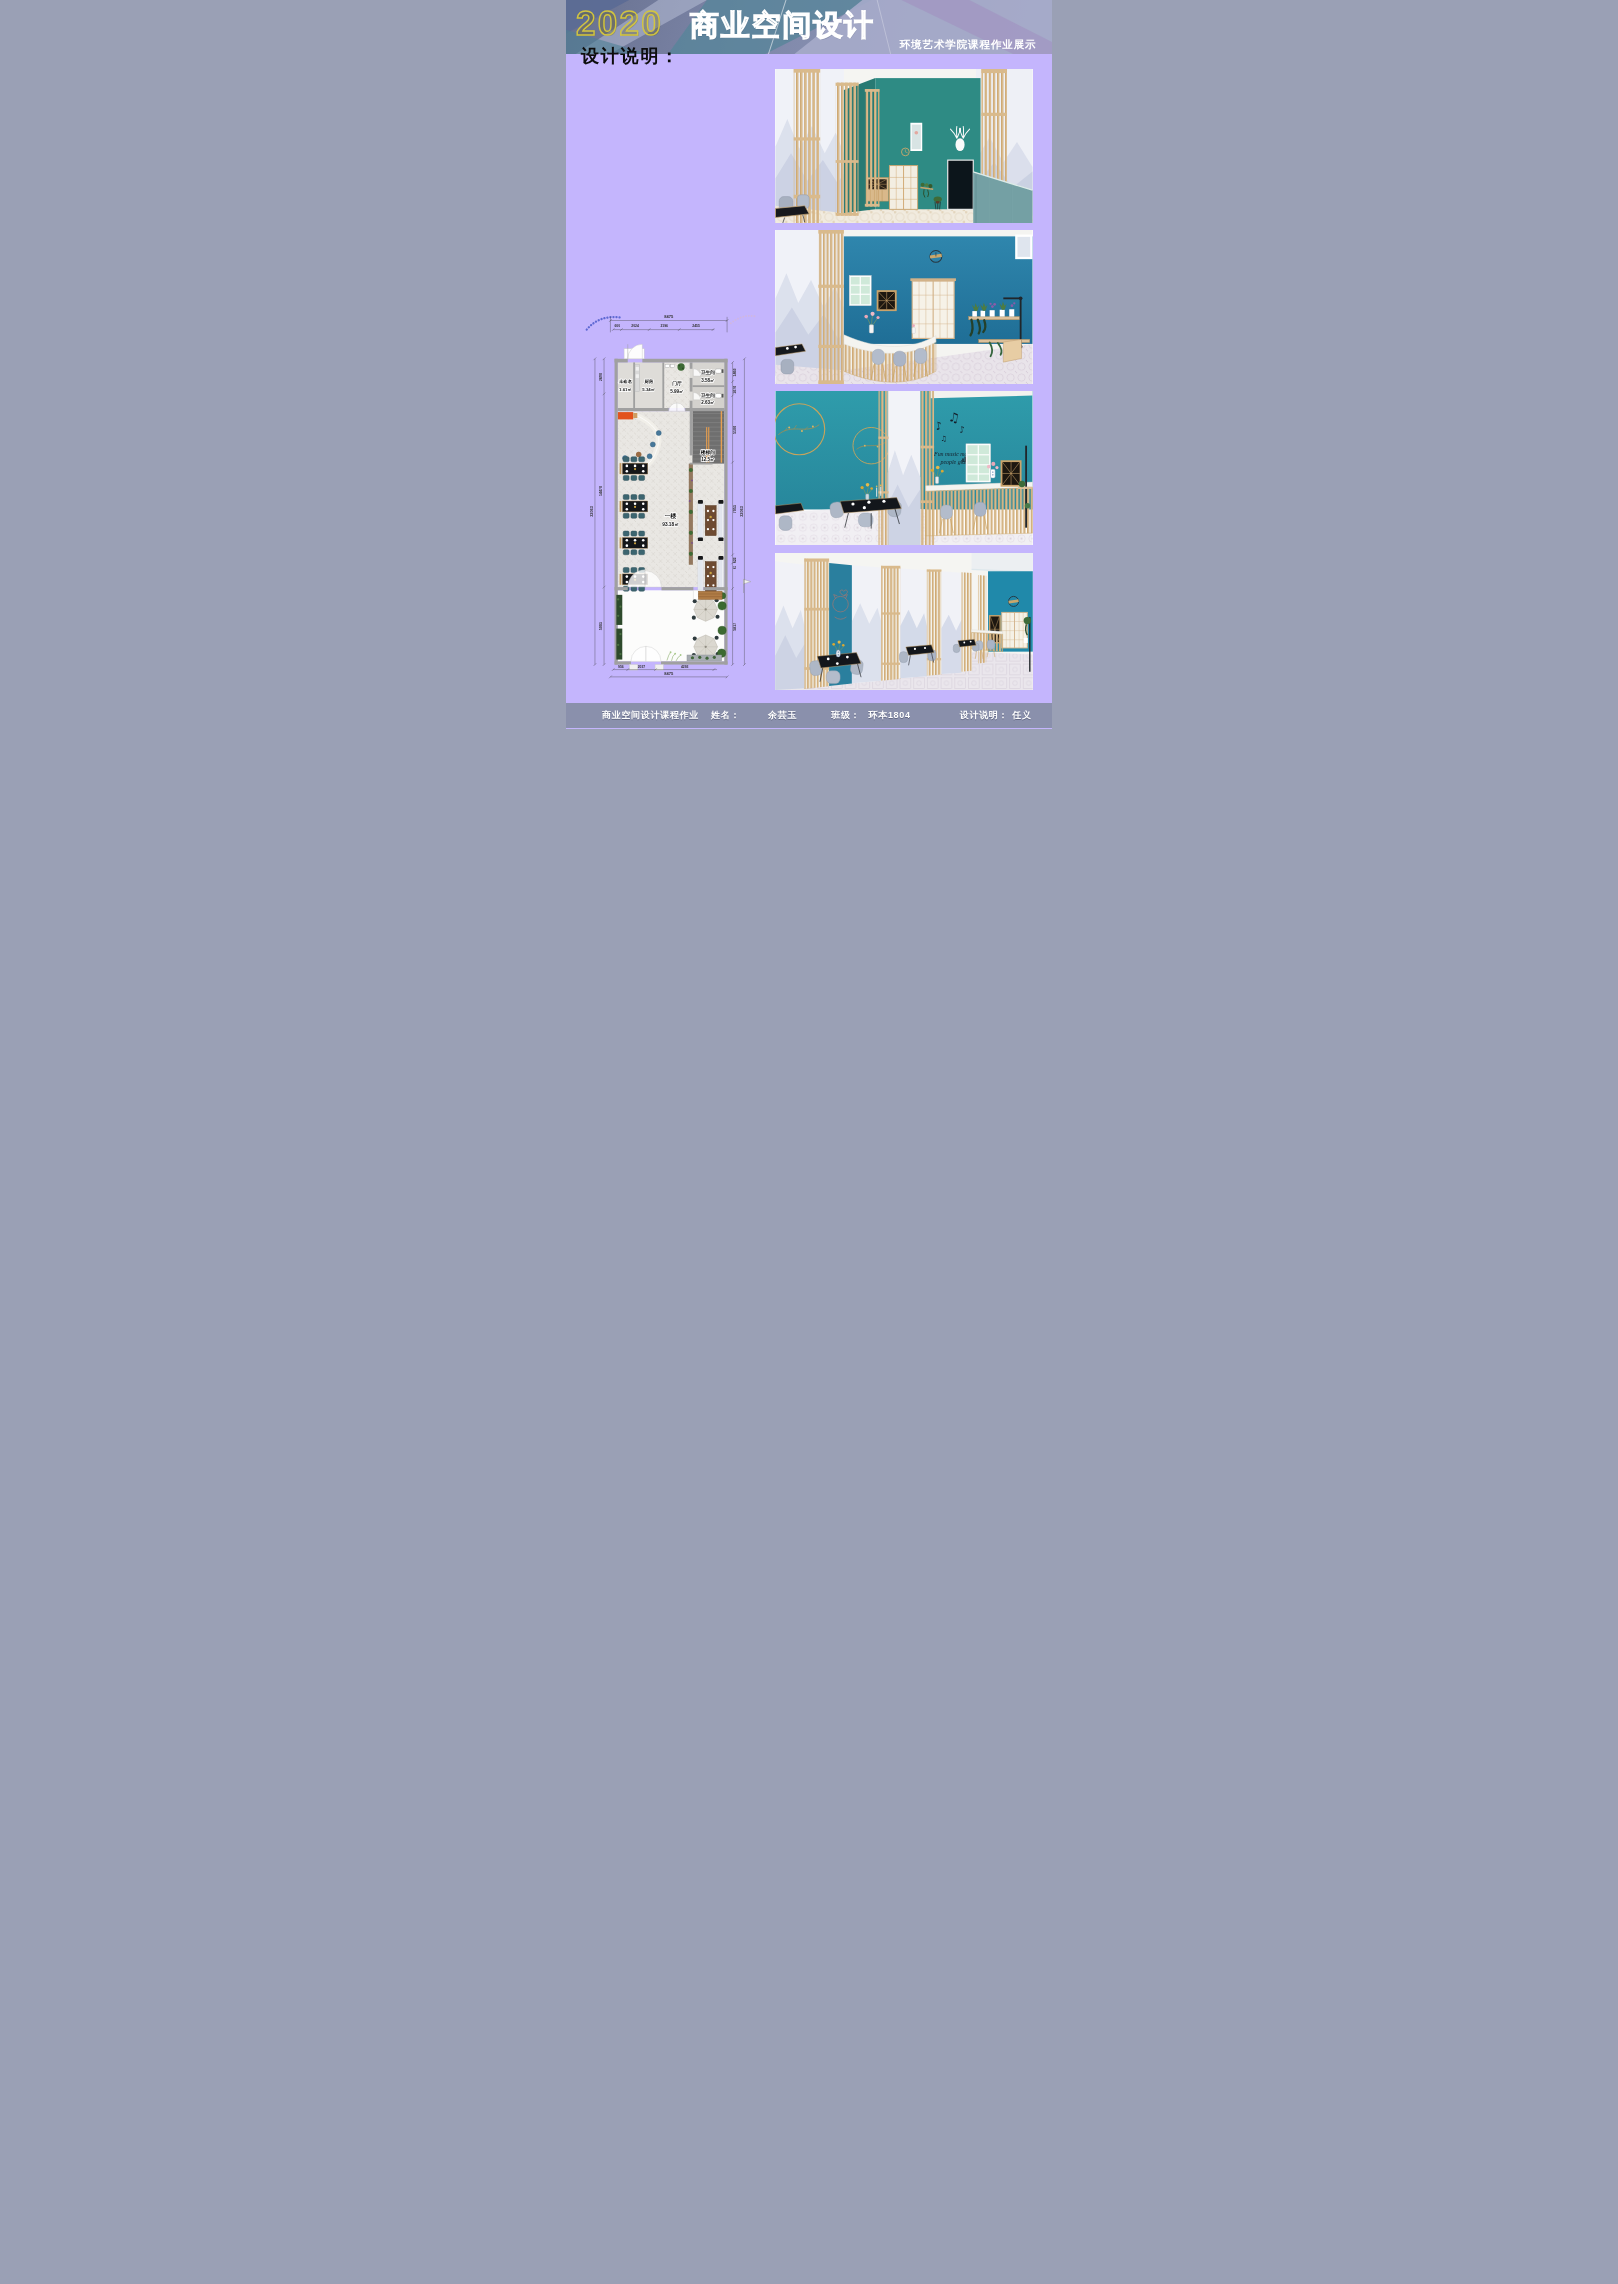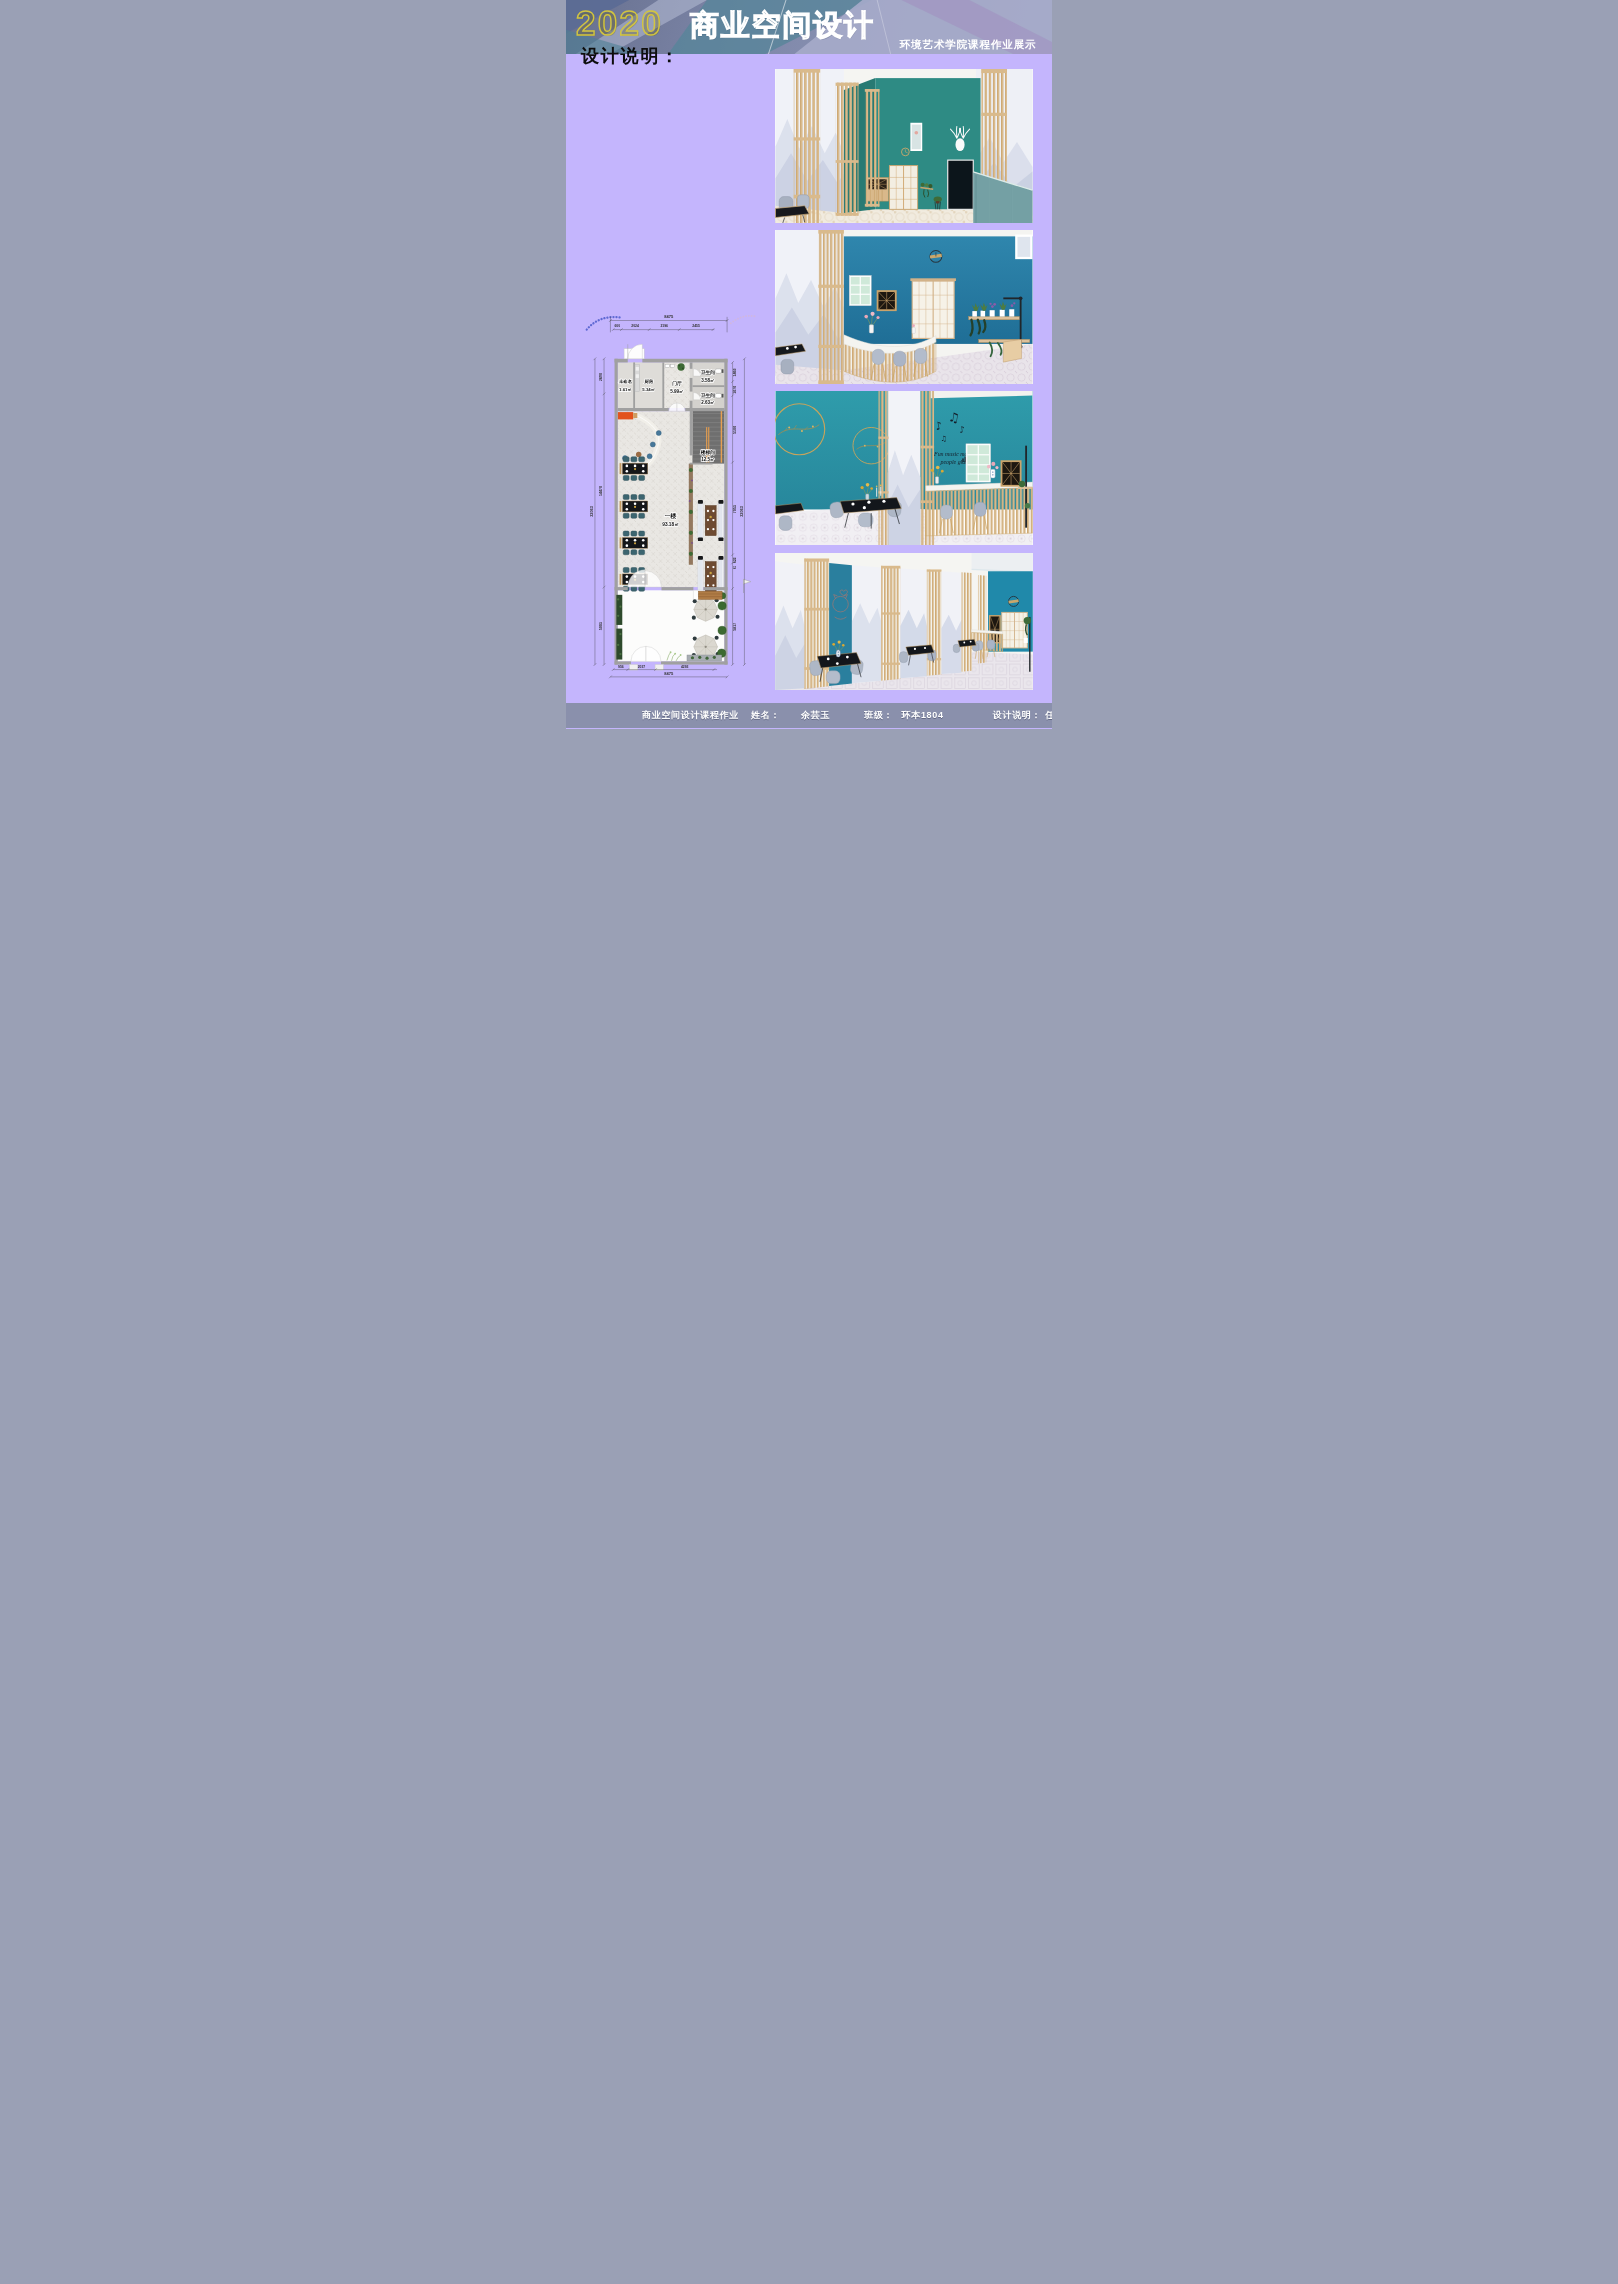--- a/index.html
+++ b/index.html
@@ -41,23 +41,23 @@
   .r3{top:391px;height:154px;} .r4{top:553px;height:137px;}
   .render svg,.plan svg{display:block;width:100%;height:100%;}
   
   .plan{position:absolute;left:18px;top:309px;width:175px;height:373px;}
   .plan text{font-family:"Liberation Sans",sans-serif;}
   .halo{paint-order:stroke;stroke:#ffffff;stroke-width:3px;fill:#111;font-weight:700;}
   .dimt{fill:#333;font-weight:700;}
   
   .footer{position:absolute;left:0;top:703px;width:486px;height:25px;background:var(--footer-bg);
         display:flex;align-items:center;color:#ffffff;font-weight:700;font-size:9px;
-        letter-spacing:0.7px;text-shadow:0 0.5px 0.5px rgba(60,64,90,.5);padding-left:40px;}
+        letter-spacing:0.7px;text-shadow:0 0.5px 0.5px rgba(60,64,90,.5);}
   .footer span{white-space:nowrap;}
-  .f-course{margin-left:36px;} .f-nlab{margin-left:12px;} .f-name{margin-left:21px;}
+  .f-course{margin-left:36px;} .f-nlab{margin-left:12px;} .f-name{margin-left:28px;}
   .f-clab{margin-left:34px;} .f-class{margin-left:8.2px;} .f-tlab{margin-left:49px;}
   .f-teacher{margin-left:4px;}
 </style>
 </head>
 <body>
 
 <div class="poster">
 
   <div class="header">
     <div class="tri tri1"></div>

